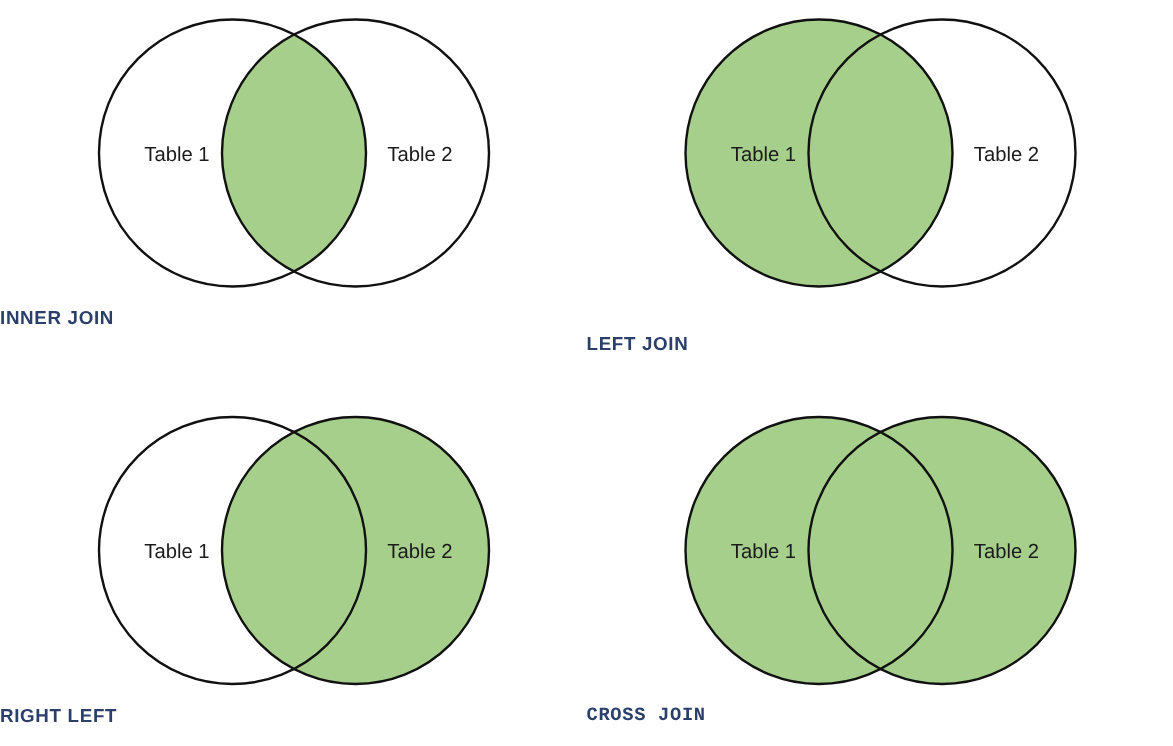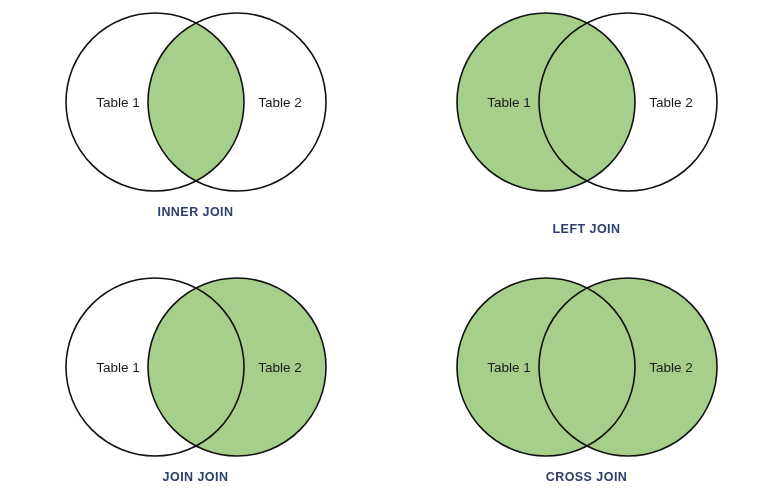--- a/index.html
+++ b/index.html
@@ -33,21 +33,21 @@
     top: 0;
     width: 391px;
   }
   .venn-svg {
     display: block;
   }
   .venn-label {
     position: absolute;
     left: 0;
     width: 391px;
-    text-align: center;
+    text-align: left;
     font-family: "Liberation Sans", sans-serif;
     font-size: 12.5px;
     font-weight: bold;
     letter-spacing: 0.45px;
     color: #2b3f6b;
     white-space: nowrap;
   }
   .table-text {
     font-family: "Liberation Sans", sans-serif;
     font-size: 13.5px;
@@ -116,21 +116,21 @@
         <circle class="fill-right" cx="237" cy="102" r="89" fill="#a5cf8a"></circle>
         <g clip-path="url(#clip-left-2)">
           <circle class="fill-inter" cx="237" cy="102" r="89" fill="#a5cf8a"></circle>
         </g>
         <circle class="outline" cx="155" cy="102" r="89" fill="none" stroke="#111111" stroke-width="1.6"></circle>
         <circle class="outline" cx="237" cy="102" r="89" fill="none" stroke="#111111" stroke-width="1.6"></circle>
         <text class="table-text" x="118" y="107" text-anchor="middle" fill="#1b1b1b">Table 1</text>
         <text class="table-text" x="280" y="107" text-anchor="middle" fill="#1b1b1b">Table 2</text>
       </svg>
     </div>
-    <div class="venn-label" style="top: 222px; color: rgb(43, 63, 107);">JOIN JOIN</div>
+    <div class="venn-label" style="top: 222px; color: rgb(43, 63, 107);">RIGHT LEFT</div>
   </div>
 
   <div class="join-cell">
     <div class="venn-wrap" style="top:17px">
       <svg class="venn-svg" width="391" height="200" viewBox="0 0 391 200">
         <defs>
           <clipPath id="clip-left-3">
             <circle cx="155" cy="102" r="89"></circle>
           </clipPath>
         </defs>
@@ -138,16 +138,16 @@
         <circle class="fill-right" cx="237" cy="102" r="89" fill="#a5cf8a"></circle>
         <g clip-path="url(#clip-left-3)">
           <circle class="fill-inter" cx="237" cy="102" r="89" fill="#a5cf8a"></circle>
         </g>
         <circle class="outline" cx="155" cy="102" r="89" fill="none" stroke="#111111" stroke-width="1.6"></circle>
         <circle class="outline" cx="237" cy="102" r="89" fill="none" stroke="#111111" stroke-width="1.6"></circle>
         <text class="table-text" x="118" y="107" text-anchor="middle" fill="#1b1b1b">Table 1</text>
         <text class="table-text" x="280" y="107" text-anchor="middle" fill="#1b1b1b">Table 2</text>
       </svg>
     </div>
-    <div class="venn-label" style="top: 222px; color: rgb(43, 63, 107);">CROSS JOIN</div>
+    <div class="venn-label" style="top: 222px; color: rgb(43, 63, 107); font-family: Liberation Mono, monospace;">CROSS JOIN</div>
   </div>
 
 </div>
 
 </body></html>

